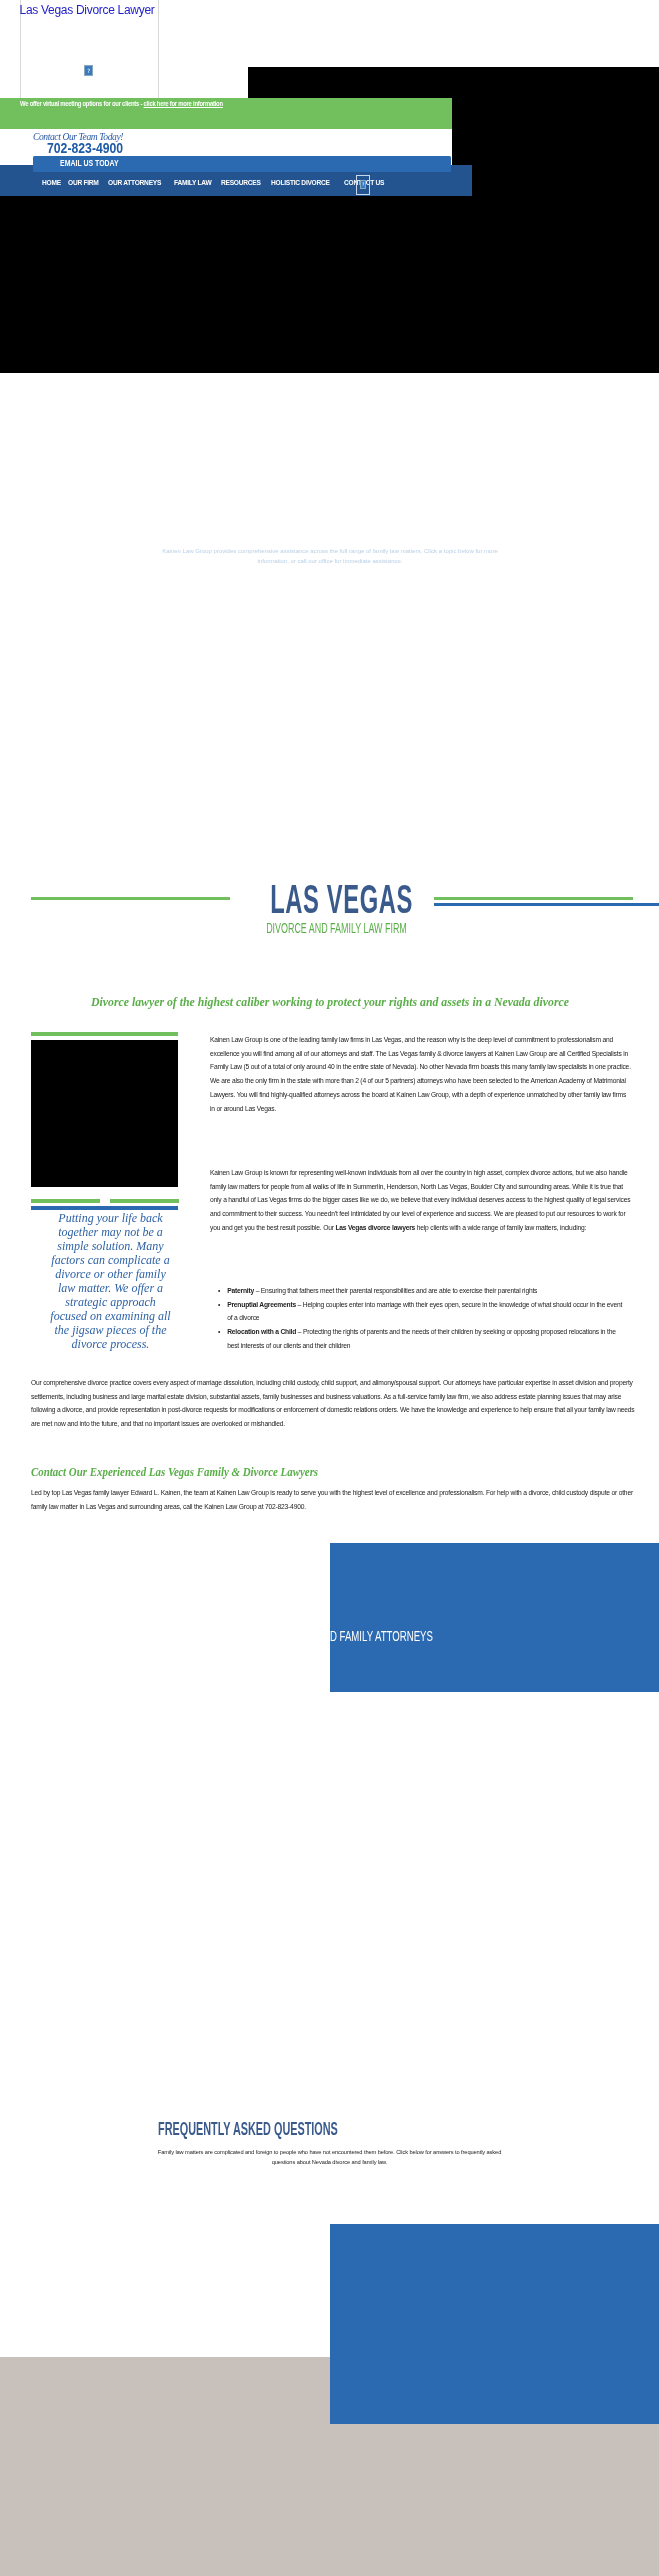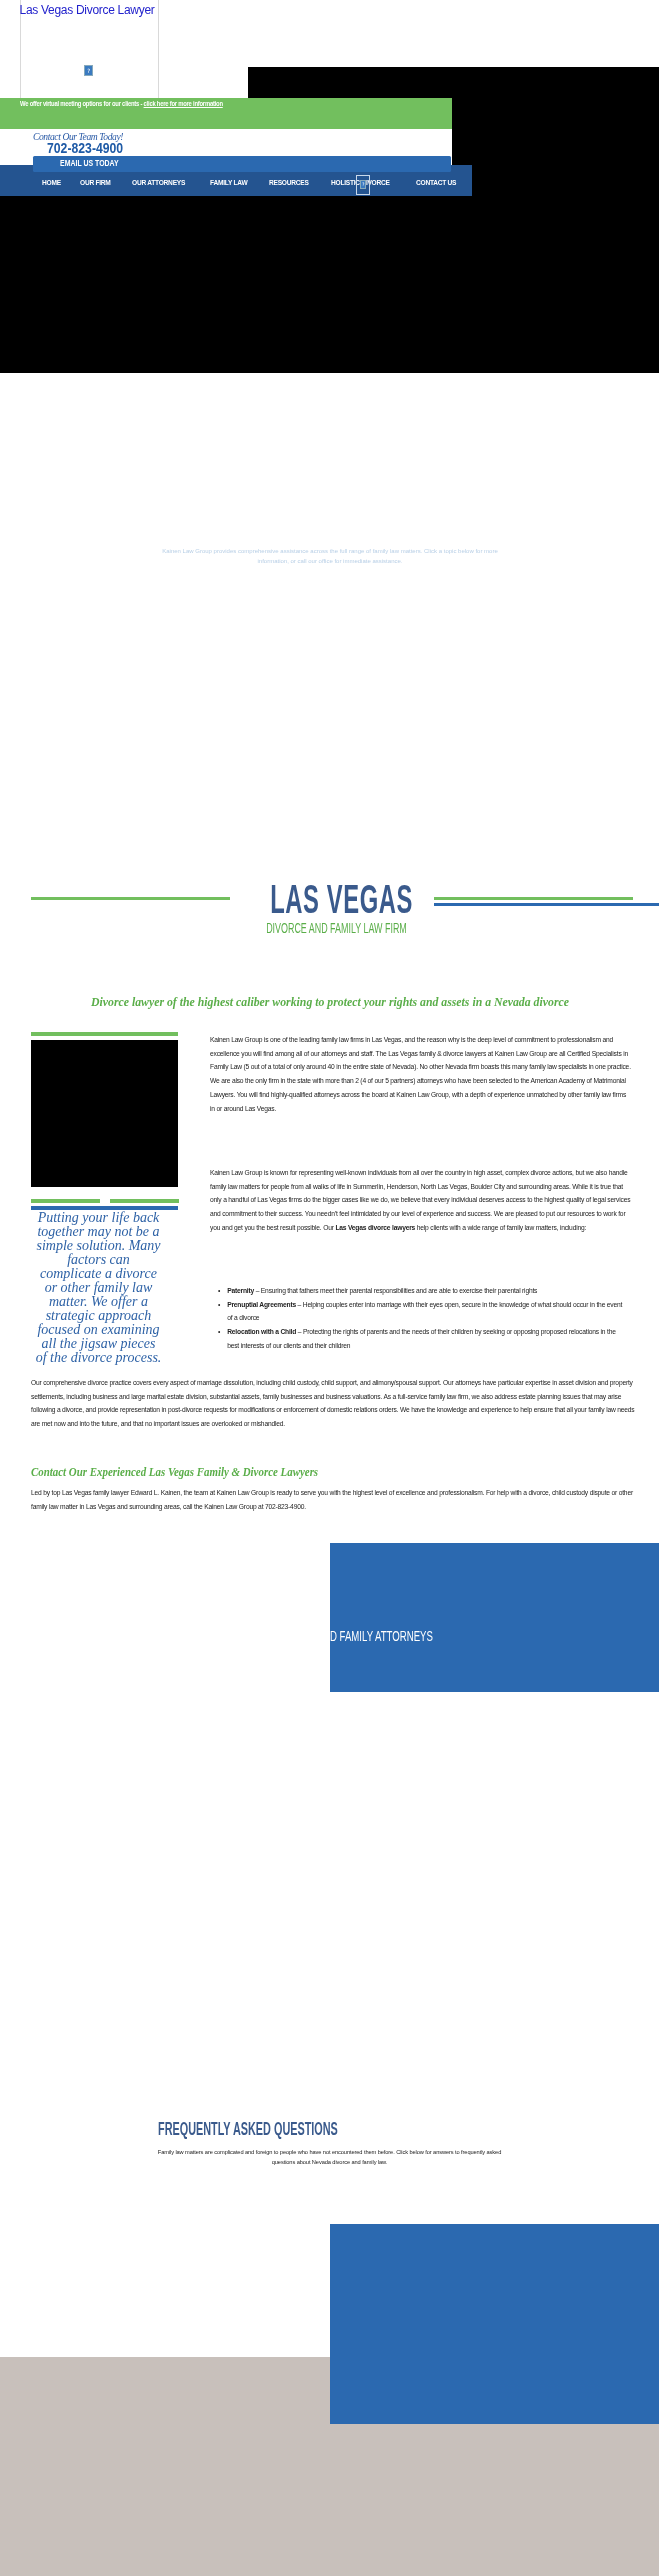--- a/index.html
+++ b/index.html
@@ -14,41 +14,41 @@
   #top-black { left: 248px; top: 67px; width: 411px; height: 129px; background: #000; }
   #green-band { left: 0; top: 98px; width: 452px; height: 31px; background: #72bf5e; }
   #virtual-msg { left: 20px; top: 99px; font-size: 7.2px; color: #fff; letter-spacing: -0.3px; font-weight: bold; transform: scaleX(0.82); transform-origin: left top; white-space: nowrap; }
   #virtual-msg a { color: #fff; text-decoration: underline; }
   #contact-white { left: 0; top: 129px; width: 452px; height: 36px; background: #fff; }
   #contact-today { left: 33px; top: 130px; font-family: "Liberation Serif", serif; font-style: italic; font-size: 11.3px; color: #2a5aa6; letter-spacing: -0.5px; transform: scaleX(0.85); transform-origin: left top; white-space: nowrap; }
   #header-phone { left: 47px; top: 140px; font-size: 14.4px; font-weight: bold; color: #1e5aa6; transform: scaleX(0.85); transform-origin: left top; white-space: nowrap; }
   #nav-band { left: 0; top: 165px; width: 472px; height: 31px; background: #245490; }
   #email-btn { left: 33px; top: 156px; width: 418px; height: 16px; background: #2b69b0; border-radius: 1.5px; }
   #email-label { left: 60px; top: 159px; font-size: 8.2px; font-weight: bold; color: #fff; transform: scaleX(0.85); transform-origin: left top; white-space: nowrap; }
-  #main-nav { left: 42px; top: 178px; display: flex; gap: 12px; align-items: center; }
+  #main-nav { left: 42px; top: 178px; display: flex; gap: 0; align-items: center; }
   .nav-item { color: #fff; font-size: 7.7px; font-weight: bold; letter-spacing: -0.3px; margin-right: 4.1px; white-space: nowrap; transform: scaleX(0.86); transform-origin: left center; display: inline-block; }
   #nav-search { left: 356px; top: 175px; width: 14.4px; height: 19.6px; border: 0.5px solid #c8d8ea; display: flex; align-items: center; justify-content: center; }
   #hero-black { left: 0; top: 196px; width: 659px; height: 177px; background: #000; }
   
   #intro-text { left: 155px; top: 546px; width: 350px; text-align: center; font-size: 6px; line-height: 10.3px; color: #b8cfe6; }
   
   #banner-line-left { left: 31px; top: 897px; width: 199px; height: 3.1px; background: #72bf5e; }
   #banner-line-right-g { left: 434px; top: 897px; width: 199px; height: 3.1px; background: #72bf5e; }
   #banner-line-right-b { left: 434px; top: 903px; width: 226px; height: 3.1px; background: #2b69b0; }
   #banner-title { left: 227px; top: 879px; width: 206px; text-align: center; font-size: 41px; line-height: 41px; color: #3a5a8c; transform: scaleX(0.58); transform-origin: center top; white-space: nowrap; letter-spacing: 1px; }
   #banner-sub { left: 227px; top: 920px; width: 206px; text-align: center; font-size: 14.4px; color: #5aae49; transform: scaleX(0.62); transform-origin: center top; white-space: nowrap; }
   
   #tagline { left: 31px; top: 994px; width: 598px; text-align: center; font-family: "Liberation Serif", serif; font-style: italic; font-size: 13.4px; color: #5aae49; transform: scaleX(0.88); transform-origin: center top; white-space: nowrap; }
   
   #left-green-top { left: 31px; top: 1032px; width: 147px; height: 3.6px; background: #72bf5e; }
   #left-photo { left: 31px; top: 1040px; width: 147px; height: 147px; background: #000; }
   #left-green-a { left: 31px; top: 1199px; width: 69px; height: 3.6px; background: #72bf5e; }
   #left-green-b { left: 110px; top: 1199px; width: 69px; height: 3.6px; background: #72bf5e; }
   #left-blue { left: 31px; top: 1206px; width: 147px; height: 3.6px; background: #2b69b0; }
-  #quote { left: 35px; top: 1211px; width: 127px; text-align: center; font-family: "Liberation Serif", serif; font-style: italic; font-size: 14px; line-height: 14px; color: #2e62a6; }
+  #quote { left: 47px; top: 1211px; width: 127px; text-align: center; font-family: "Liberation Serif", serif; font-style: italic; font-size: 12px; line-height: 14px; color: #2e62a6; }
   
   .body-p { font-size: 6.7px; line-height: 13.7px; color: #222; letter-spacing: -0.2px; }
   #para1 { left: 210px; top: 1033px; width: 422px; }
   #para2 { left: 210px; top: 1166px; width: 422px; }
   #services { left: 221px; top: 1284px; width: 407px; list-style: none; }
   #services li { position: relative; padding-left: 6.2px; font-size: 6.7px; line-height: 13.7px; letter-spacing: -0.2px; }
   #services li::before { content: "•"; position: absolute; left: -3.1px; top: 0; }
   #para3 { left: 31px; top: 1376px; width: 608px; }
   #contact-heading { left: 31px; top: 1465px; font-family: "Liberation Serif", serif; font-style: italic; font-size: 12.4px; color: #5aae49; transform: scaleX(0.88); transform-origin: left top; white-space: nowrap; }
   #para4 { left: 31px; top: 1486px; width: 608px; }

